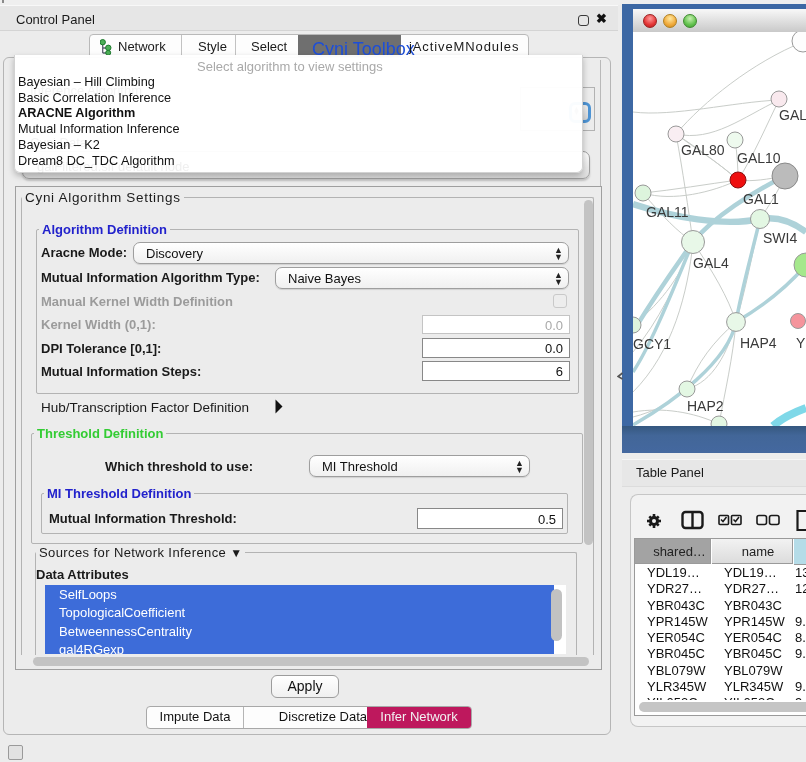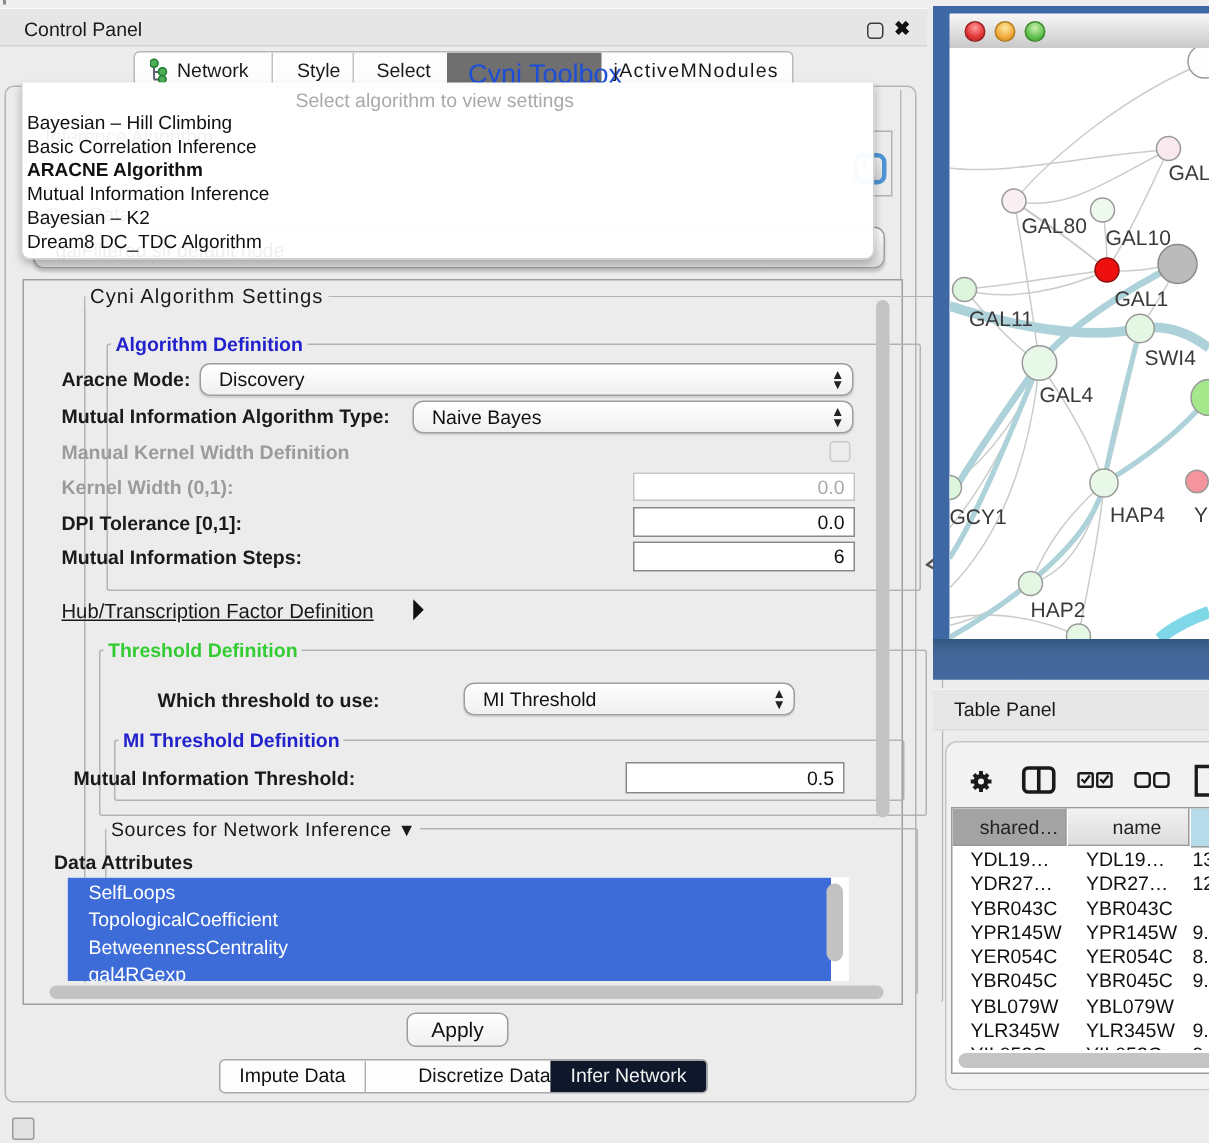--- a/index.html
+++ b/index.html
@@ -1,21 +1,21 @@
 <!DOCTYPE html>
 <html><head>
 <meta charset="utf-8">
 <style>
 html,body{margin:0;padding:0;}
 body{width:806px;height:762px;background:#ececec;font-family:"Liberation Sans",sans-serif;position:relative;overflow:hidden;}
 .abs{position:absolute;}
 .lbl{font-size:13px;color:#1a1a1a;}
 .bold{font-weight:bold;}
 .grey{color:#9b9b9b;}
-.groupbox{position:absolute;border:1px solid #b3b3b3;border-radius:2px;margin-left:35px;}
+.groupbox{position:absolute;border:1px solid #b3b3b3;border-radius:2px;}
 .gtitle{position:absolute;top:-8px;left:2px;background:#ececec;padding:0 3px;font-size:13px;white-space:nowrap;}
 .combo{position:absolute;background:linear-gradient(#ffffff,#f0f0f0);border:1px solid #9e9e9e;border-radius:7px;font-size:13px;color:#111;box-shadow:0 1px 1px rgba(0,0,0,0.12);}
 .combo .ctext{position:absolute;left:12px;top:50%;transform:translateY(-50%);}
 .stepper{position:absolute;right:5px;top:50%;transform:translateY(-50%);font-size:9px;color:#222;line-height:6.5px;}
 .tfield{position:absolute;background:#fff;border:1px solid #888;font-size:13px;color:#111;text-align:right;}
 .tfield span{position:absolute;right:6px;top:50%;transform:translateY(-50%);}
 </style>
 </head>
 <body>
 
@@ -82,21 +82,21 @@
 <div class="abs lbl bold" style="left:41px;top:341px;">DPI Tolerance [0,1]:</div>
 <div class="tfield" style="left:422px;top:338px;width:146px;height:18px;">
     <span>0.0</span>
   </div>
 
 <div class="abs lbl bold" style="left:41px;top:364px;">Mutual Information Steps:</div>
 <div class="tfield" style="left:422px;top:361px;width:146px;height:18px;">
     <span>6</span>
   </div>
 
-<div class="abs lbl" style="left:41px;top:400px;font-size:13.5px;text-decoration:underline;">Hub/Transcription Factor Definition</div>
+<div class="abs lbl" style="left:41px;top:400px;font-size:13.5px;">Hub/Transcription Factor Definition</div>
 <svg class="abs" style="left:275px;top:399px;" width="8" height="15" viewBox="0 0 8 15">
     <polygon points="0.5,0.5 7.5,7.5 0.5,14.5" fill="#111"></polygon>
   </svg>
 
 <div class="groupbox" style="left:31px;top:433px;width:550px;height:109px;">
   <div class="gtitle bold" style="color:#33cc33;">Threshold Definition</div>
 </div>
 <div class="abs lbl bold" style="left:105px;top:459px;">Which threshold to use:</div>
 <div class="combo" style="left:309px;top:455px;width:219px;height:20px;">
     <span class="ctext">MI Threshold</span>
@@ -125,21 +125,21 @@
 <div class="abs" style="left:584px;top:200px;width:9px;height:345px;background:#c3c3c3;border-radius:5px;"></div>
 
 <div class="abs" style="left:17px;top:655px;width:581px;height:13px;background:#ececec;"></div>
 <div class="abs" style="left:33px;top:657px;width:556px;height:9px;background:#c3c3c3;border-radius:5px;"></div>
 
 <div class="abs" style="left:271px;top:675px;width:66px;height:21px;background:linear-gradient(#ffffff,#f0f0f0);border:1px solid #9c9c9c;border-radius:6px;text-align:center;font-size:14px;color:#111;line-height:20px;">Apply</div>
 
 <div class="abs" style="left:146px;top:706px;width:324px;height:21px;background:#fdfdfd;border:1px solid #a8a8a8;border-radius:4px;overflow:hidden;font-size:13px;">
   <div class="abs" style="left:0;top:0;width:96px;height:21px;border-right:1px solid #b5b5b5;text-align:center;line-height:20px;color:#111;">Impute Data</div>
   <div class="abs" style="left:96px;top:0;width:124px;height:21px;border-right:1px solid #b5b5b5;text-align:right;line-height:20px;color:#111;">Discretize Data</div>
-  <div class="abs" style="left:220px;top:0;width:104px;height:21px;background:#0f172a;text-align:center;line-height:20px;color:#f2f2f2;">Infer Network</div>
+  <div class="abs" style="left:220px;top:0;width:104px;height:21px;background:#be185d;text-align:center;line-height:20px;color:#f2f2f2;">Infer Network</div>
 </div>
 
 <div class="abs" style="left:600px;top:60px;width:1px;height:126px;background:#b9b9b9;"></div>
 <div class="abs" style="left:520px;top:87px;width:73px;height:42px;border:1px solid #b2b2b2;"></div>
 <div class="abs" style="left:569px;top:102px;width:16px;height:15px;border:3.5px solid #4e94d4;border-radius:6px;background:linear-gradient(#f2f2f2,#d5d5d5);"></div>
 <div class="abs" style="left:573px;top:107px;font-size:7px;color:#666;line-height:4px;">▲<br>▼</div>
 <div class="abs" style="left:22px;top:151px;width:566px;height:26px;border:1px solid #9e9e9e;border-radius:7px;background:linear-gradient(#fdfdfd,#dcdcdc);box-shadow:0 2px 2px rgba(0,0,0,0.18);"></div>
 
 <div class="abs" style="left:14px;top:55px;width:567px;height:117px;background:rgba(255,255,255,0.97);border:1px solid #d2d2d2;border-top:none;border-radius:0 0 6px 6px;box-shadow:0 3px 6px rgba(0,0,0,0.25);">
   <div class="abs" style="left:15px;top:28px;font-size:13px;color:rgba(150,150,150,0.12);">Inference Algorithm</div>

